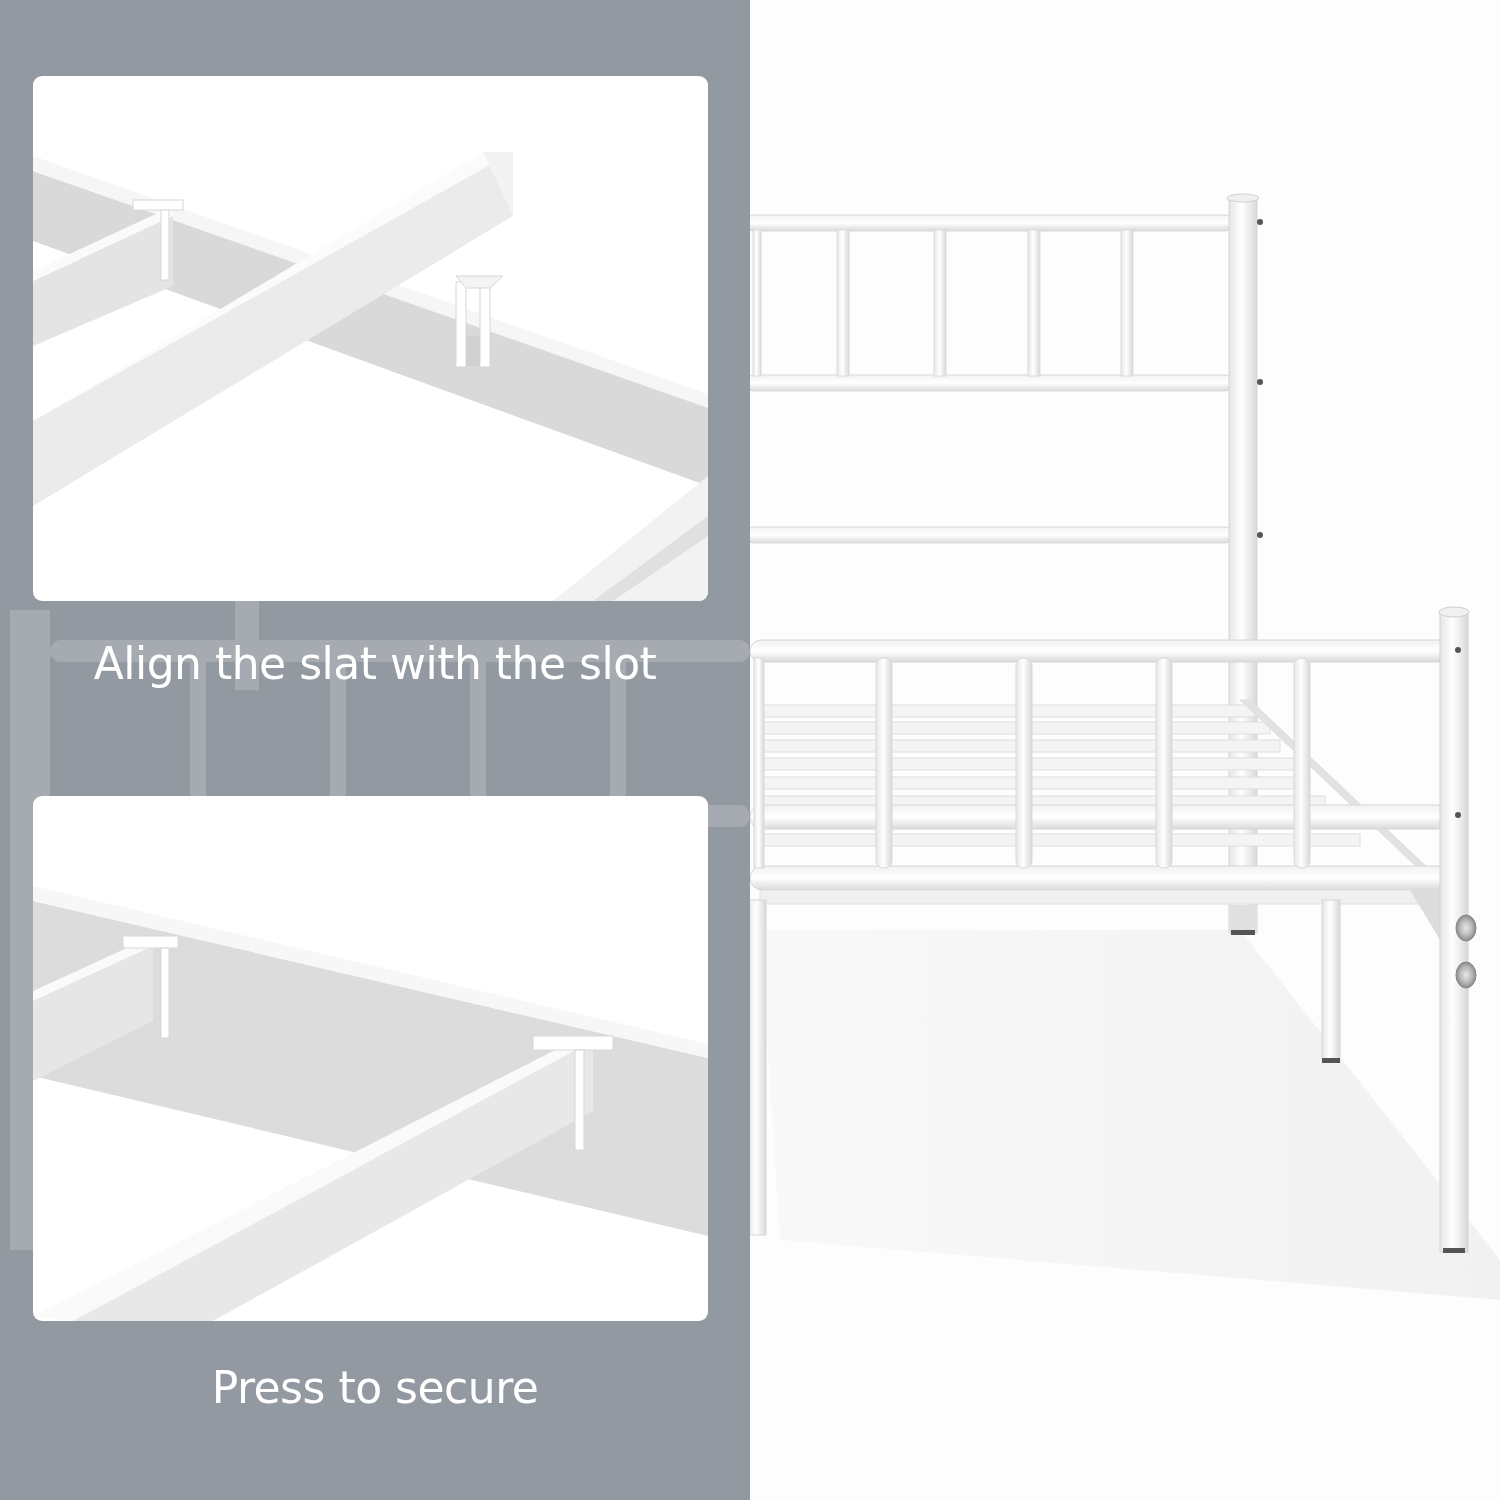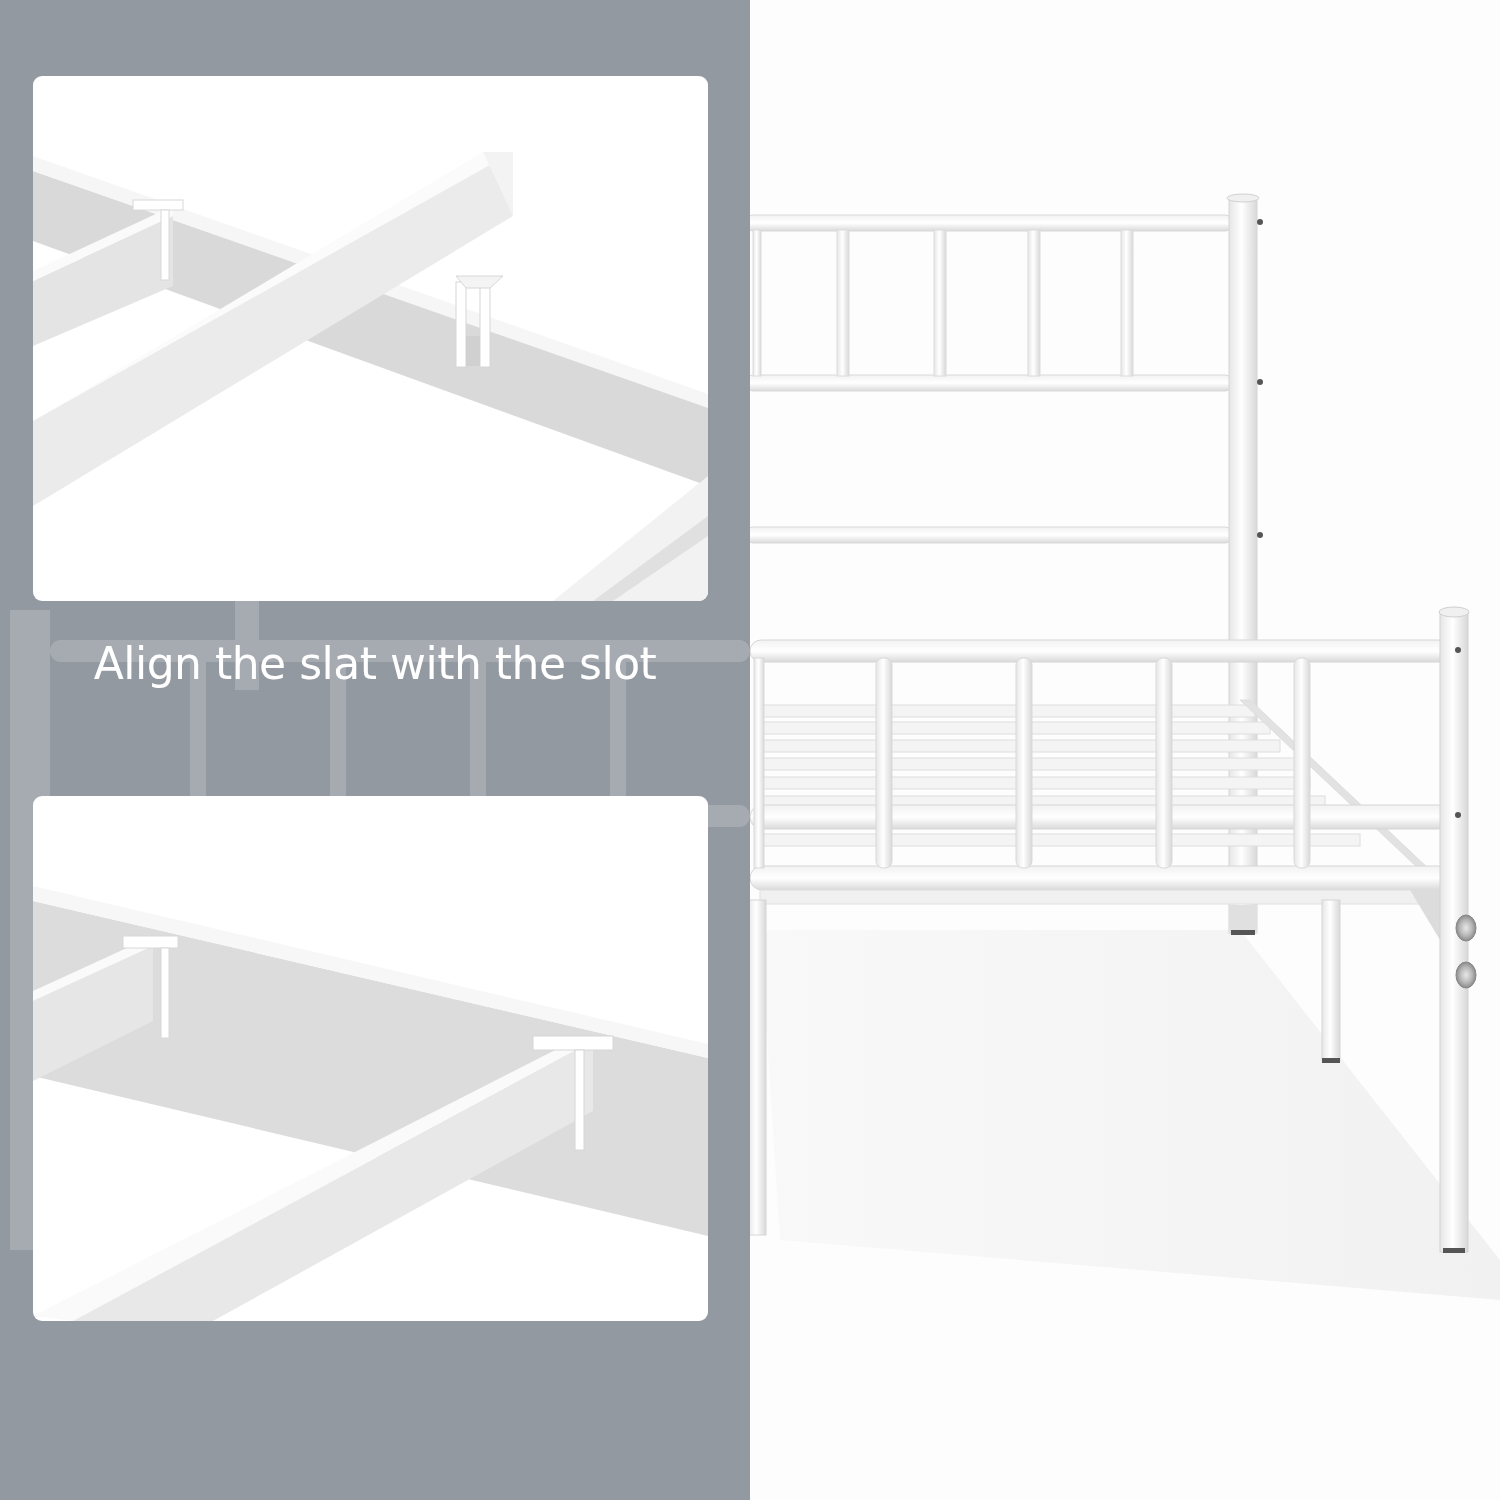--- a/index.html
+++ b/index.html
@@ -159,14 +159,15 @@
         <rect x="90" y="140" width="55" height="12" fill="#ffffff" stroke="#d8d8d8"></rect>
         <rect x="128" y="152" width="8" height="90" fill="#ffffff" stroke="#d8d8d8"></rect>
 
         <polygon points="0,520 540,245 560,245 40,525" fill="#fafafa"></polygon>
         <polygon points="40,525 560,245 560,315 180,525" fill="#e8e8e8"></polygon>
         <rect x="500" y="240" width="80" height="14" fill="#ffffff" stroke="#d6d6d6"></rect>
         <rect x="542" y="254" width="9" height="100" fill="#ffffff" stroke="#d6d6d6"></rect>
       </svg>
     </div>
 
+    <div class="caption c2">Press to secure</div>
   </div>
 </div>
 
 </body></html>

